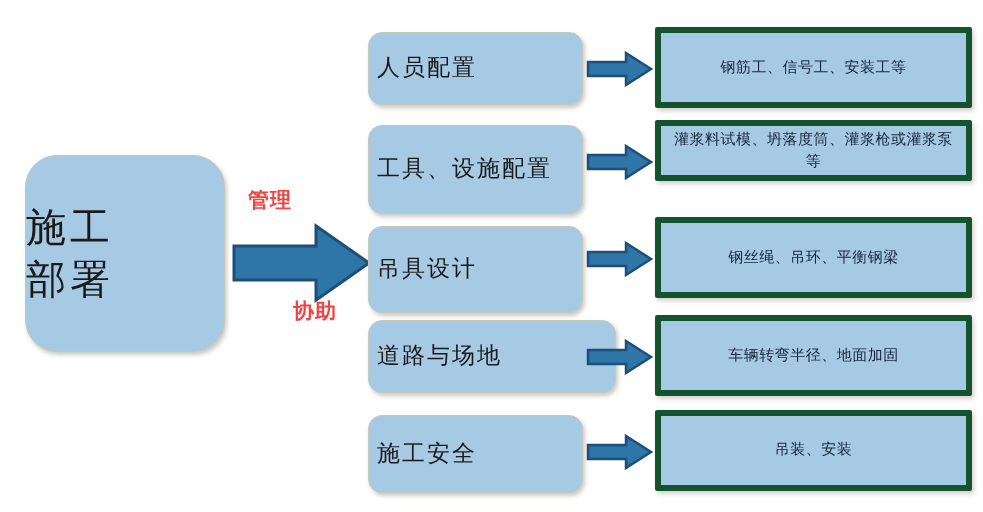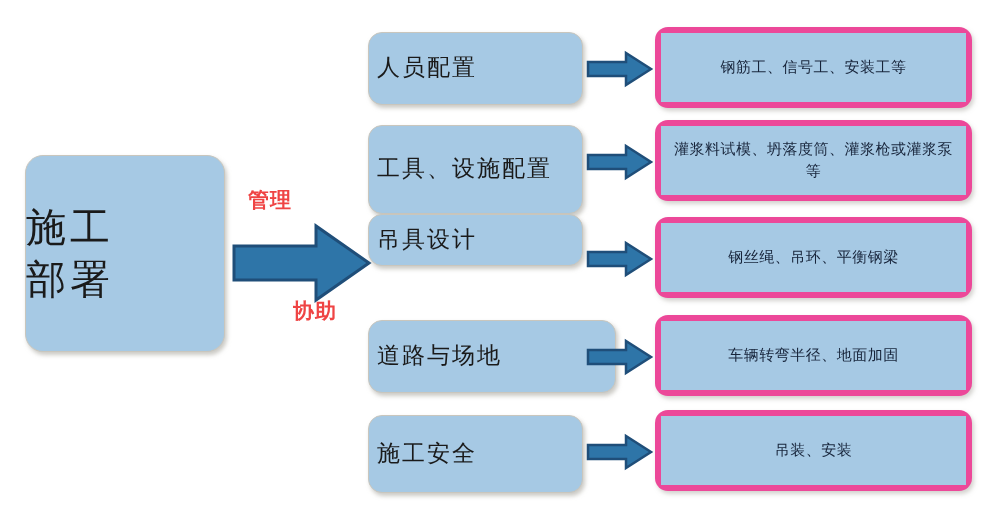--- a/index.html
+++ b/index.html
@@ -29,37 +29,37 @@
     box-shadow: 2px 3px 4px rgba(160,158,150,0.55);
     display: flex;
     align-items: center;
     justify-content: flex-start;
     text-align: center;
     color: #1a1a1a;
     line-height: 1.22;
     letter-spacing: 1px;
   }
   .rbox.big {
-    border-radius: 18px;
+    border-radius: 32px;
     font-size: 40px;
     letter-spacing: 4px;
     line-height: 1.28;
   }
   .rbox.mid {
     font-size: 23px;
     padding: 0 8px;
     letter-spacing: 2px;
   }
 
   
   .sbox {
     position: absolute;
     box-sizing: border-box;
-    background: #ec4899;
-    border-radius: 13px;
+    background: #14532d;
+    border-radius: 2px;
     padding: 6px;
     box-shadow: 2px 3px 4px rgba(170,168,160,0.5);
   }
   .sbox > .inner {
     width: 100%;
     height: 100%;
     box-sizing: border-box;
     background: #a6c9e4;
     display: flex;
     align-items: center;
@@ -123,25 +123,25 @@
   </div>
 
   <div class="rbox mid" style="left:368px; top:125px; width:215px; height:89px;">
     <span>工具、设施配置</span>
   </div>
   <div class="arrow" style="left:586px; top:143px; width:68px; height:38px;">
     <svg width="68" height="38" viewBox="0 0 68 38">
       <polygon points="2,12 40,12 40,3 65,19 40,35 40,26 2,26" fill="#2e75a8" stroke="#1f4e79" stroke-width="2.5" stroke-linejoin="miter"></polygon>
     </svg>
   </div>
-  <div class="sbox" style="left:655px; top:120px; width:317px; height:81px;">
+  <div class="sbox" style="left:655px; top:120px; width:317px; height:61px;">
     <div class="inner">灌浆料试模、坍落度筒、灌浆枪或灌浆泵等</div>
   </div>
 
-  <div class="rbox mid" style="left:368px; top:214px; width:215px; height:52px;">
+  <div class="rbox mid" style="left:368px; top:226px; width:215px; height:87px;">
     <span>吊具设计</span>
   </div>
   <div class="arrow" style="left:586px; top:240px; width:68px; height:38px;">
     <svg width="68" height="38" viewBox="0 0 68 38">
       <polygon points="2,12 40,12 40,3 65,19 40,35 40,26 2,26" fill="#2e75a8" stroke="#1f4e79" stroke-width="2.5" stroke-linejoin="miter"></polygon>
     </svg>
   </div>
   <div class="sbox" style="left:655px; top:217px; width:317px; height:81px;">
     <div class="inner">钢丝绳、吊环、平衡钢梁</div>
   </div>
@@ -159,17 +159,17 @@
   </div>
 
   <div class="rbox mid" style="left:368px; top:415px; width:215px; height:78px;">
     <span>施工安全</span>
   </div>
   <div class="arrow" style="left:586px; top:433px; width:68px; height:38px;">
     <svg width="68" height="38" viewBox="0 0 68 38">
       <polygon points="2,12 40,12 40,3 65,19 40,35 40,26 2,26" fill="#2e75a8" stroke="#1f4e79" stroke-width="2.5" stroke-linejoin="miter"></polygon>
     </svg>
   </div>
-  <div class="sbox" style="left:655px; top:410px; width:317px; height:81px;">
+  <div class="sbox" style="left:655px; top:410px; width:317px; height:81px;font-family:Liberation Mono, monospace;">
     <div class="inner">吊装、安装</div>
   </div>
 
 </div>
 
 </body></html>

